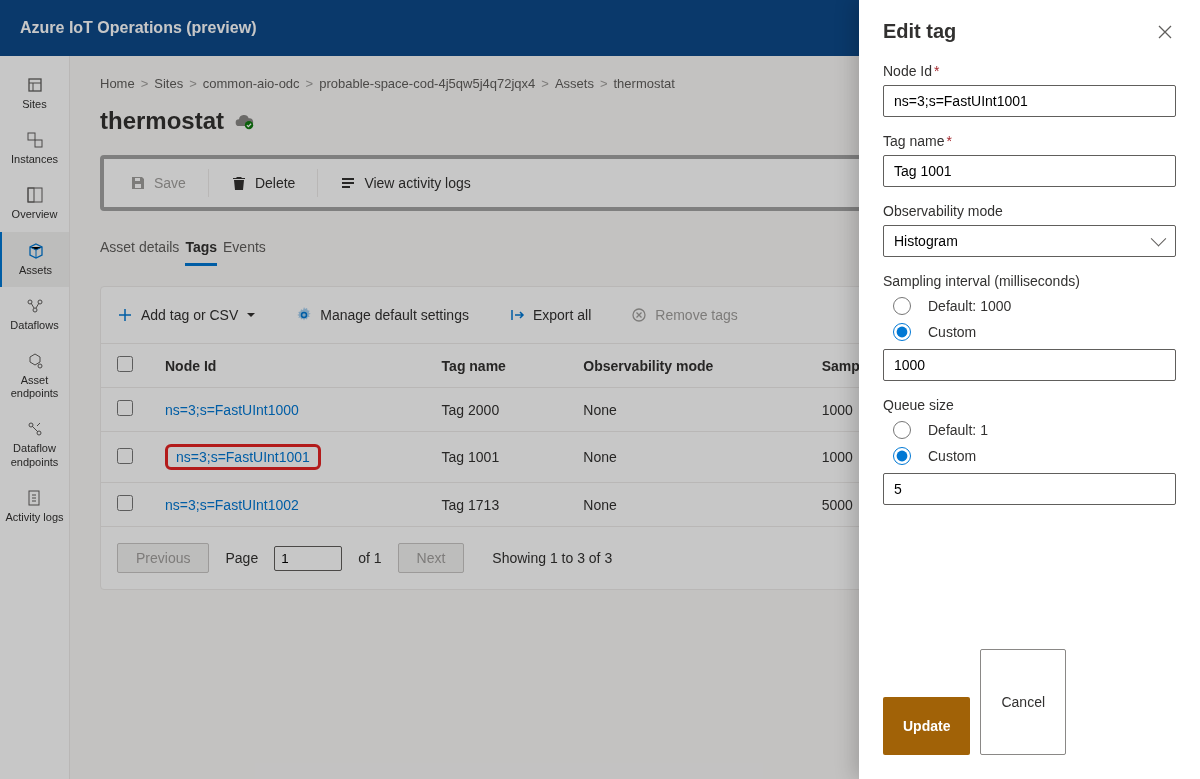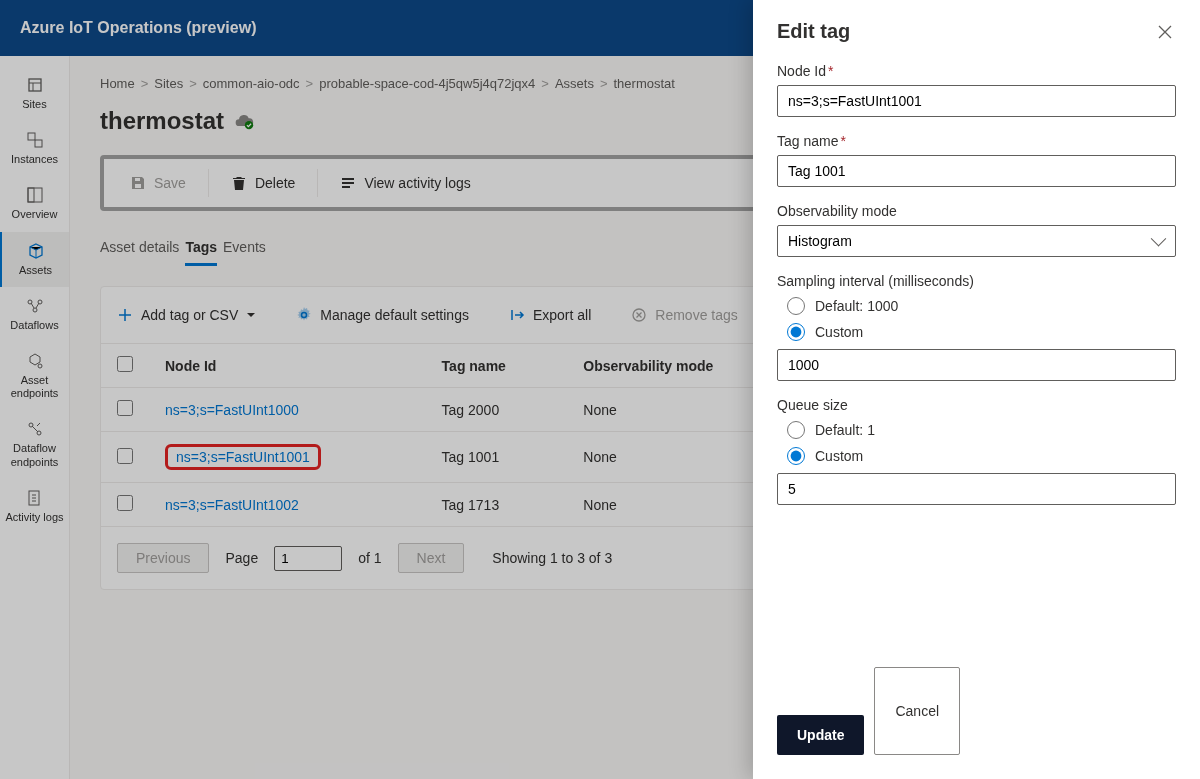--- a/index.html
+++ b/index.html
@@ -34,36 +34,36 @@
 th, td { text-align: left; padding: 12px 16px; border-top: 1px solid #edebe9; font-size: 14px; }
 th { font-weight: 600; background: #fff; }
 .checkbox-cell { width: 44px; }
 input[type=checkbox] { width: 16px; height: 16px; }
 .link { color: #0078d4; cursor: pointer; }
 .highlight { border: 3px solid #e62323; border-radius: 6px; padding: 2px 8px; display: inline-block; }
 .pager { display: flex; align-items: center; gap: 16px; padding: 16px; border-top: 1px solid #edebe9; }
 .pager-btn { padding: 6px 18px; border: 1px solid #c8c6c4; background: #f3f2f1; color: #a19f9d; border-radius: 2px; cursor: default; font-size: 14px;}
 .pager-input { width: 68px; padding: 4px 6px; border: 1px solid #605e5c; border-radius: 2px; }
 .overlay { position: absolute; inset: 0; background: rgba(0,0,0,0.22); z-index: 5; }
-.panel { position: absolute; top: 0; right: 0; width: 447px; height: 779px; background: #fff; z-index: 10; display: flex; flex-direction: column; box-shadow: -4px 0 20px rgba(0,0,0,0.2); }
+.panel { position: absolute; top: 0; right: 0; width: 341px; height: 779px; background: #fff; z-index: 10; display: flex; flex-direction: column; box-shadow: -4px 0 20px rgba(0,0,0,0.2); }
 .panel-header { display: flex; justify-content: space-between; align-items: center; padding: 20px 24px 12px; }
 .panel-title { font-size: 20px; font-weight: 600; }
 .close-btn { background: none; border: none; cursor: pointer; font-size: 16px; color: #605e5c; padding: 4px; }
 .panel-body { flex: 1; padding: 8px 24px; overflow-y: auto; }
 .field { margin-bottom: 16px; }
 .field-label { font-size: 14px; color: #323130; margin-bottom: 6px; display: block; }
 .req { color: #a4262c; margin-left: 2px; }
 .input, .select { width: 100%; padding: 7px 10px; border: 1px solid #605e5c; border-radius: 2px; font-size: 14px; background: #fff; }
 .select { appearance: none; background-image: none; position: relative; }
 .select-wrap { position: relative; }
 .select-wrap::after { content: ""; position: absolute; right: 12px; top: 50%; width: 10px; height: 10px; border-right: 1px solid #605e5c; border-bottom: 1px solid #605e5c; transform: translateY(-70%) rotate(45deg); pointer-events: none; }
-.radio-row { display: flex; align-items: center; gap: 10px; margin: 8px 0 8px 10px; }
+.radio-row { display: flex; align-items: center; gap: 17px; margin: 8px 0 8px 10px; }
 .radio-row input[type=radio] { width: 18px; height: 18px; accent-color: #0078d4; }
 .panel-footer { padding: 16px 24px 24px; display: flex; gap: 10px; }
-.btn-primary { background: #0f172a; color: #fff; border: none; padding: 12px 20px; border-radius: 2px; cursor: pointer; font-size: 14px; font-weight: 600; margin-top: 48px; }
+.btn-primary { background: #a16207; color: #fff; border: none; padding: 21px 20px; border-radius: 2px; cursor: pointer; font-size: 14px; font-weight: 600; margin-top: 48px; }
 .btn-secondary { background: #fff; color: #323130; border: 1px solid #8a8886; padding: 8px 20px; border-radius: 2px; cursor: pointer; font-size: 14px; }
 svg { display: block; }
 </style>
 </head>
 <body>
 
 <div class="root">
   <div class="header">
     <span>Azure IoT Operations (preview)</span>
   </div>

